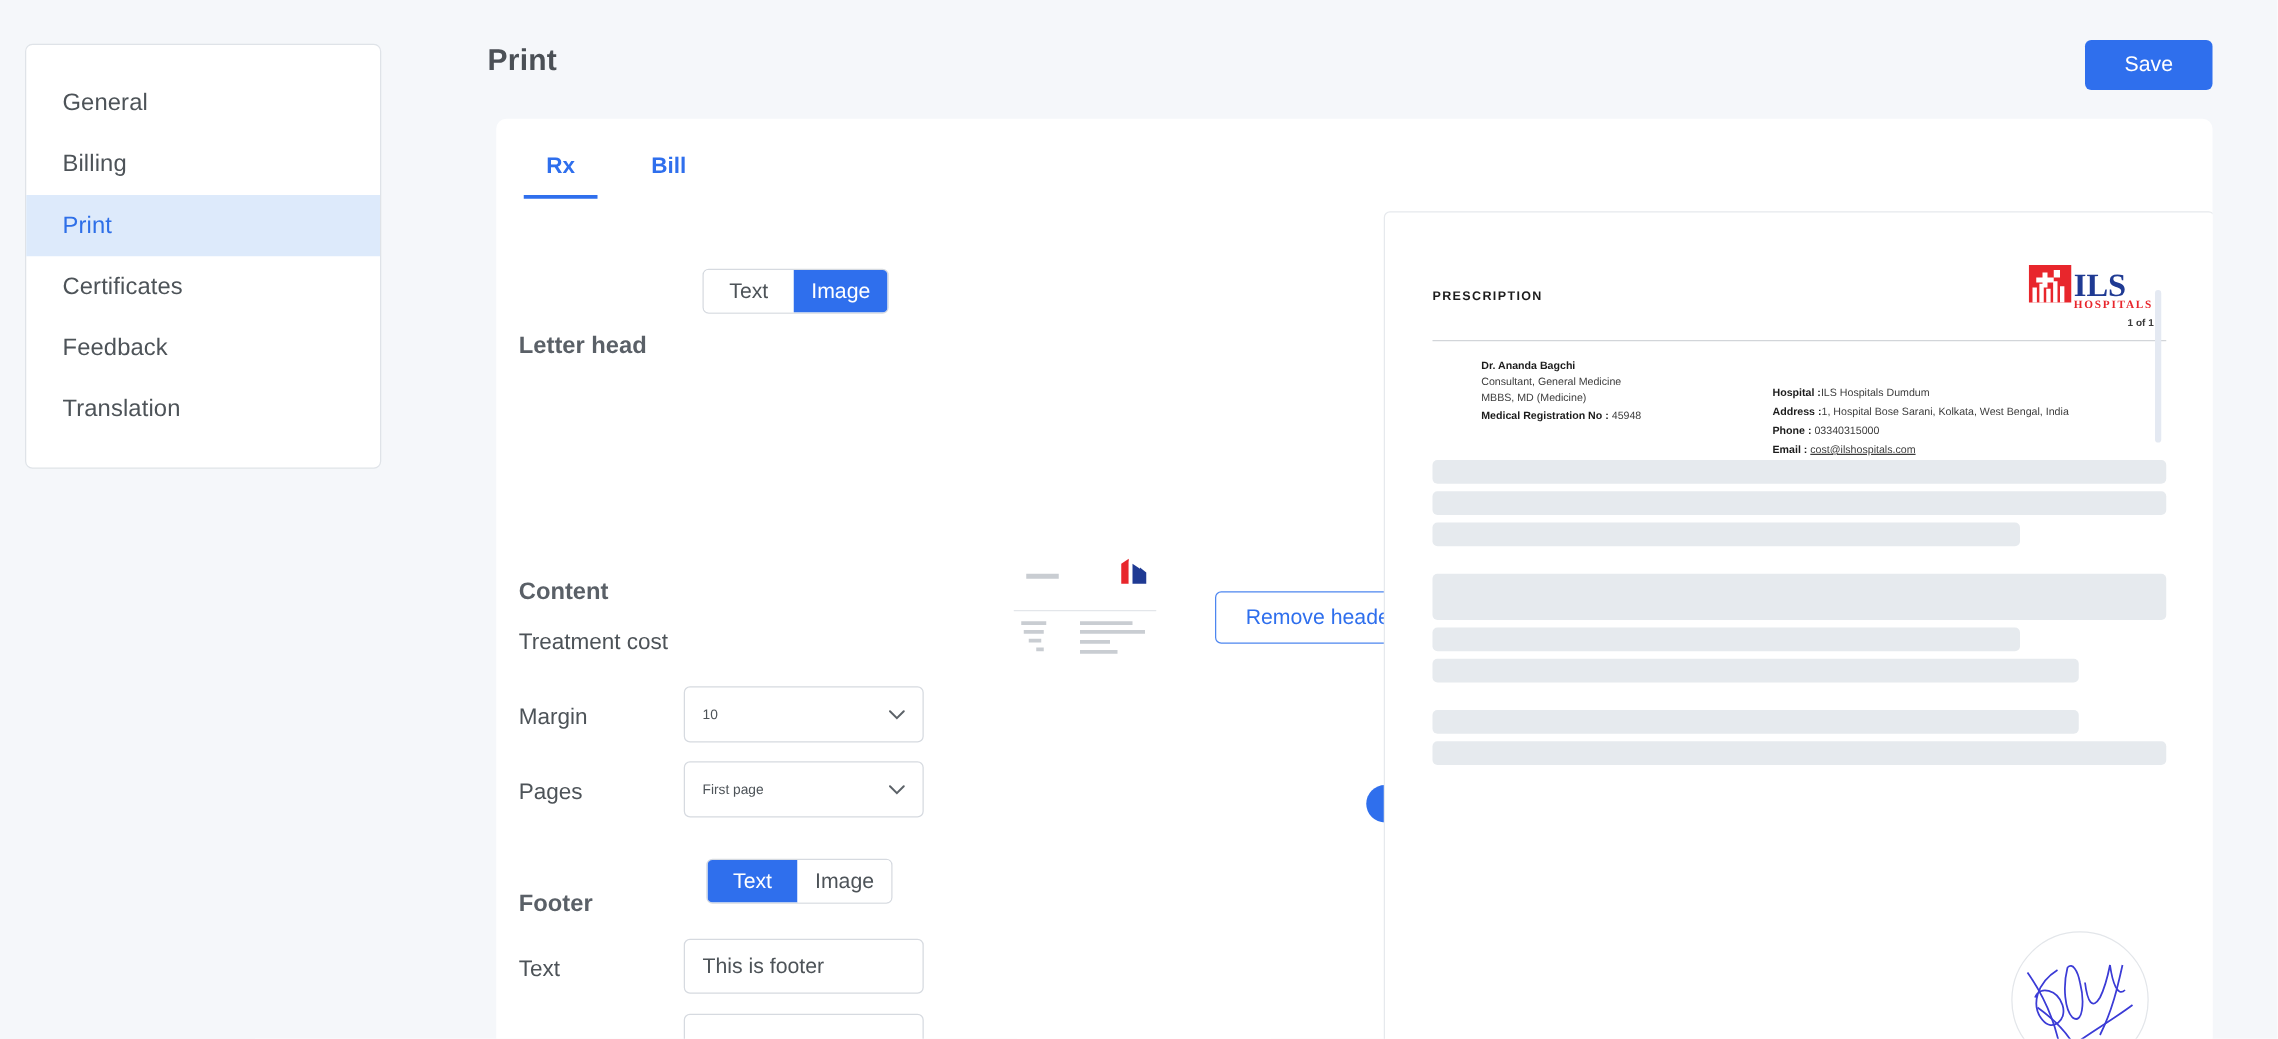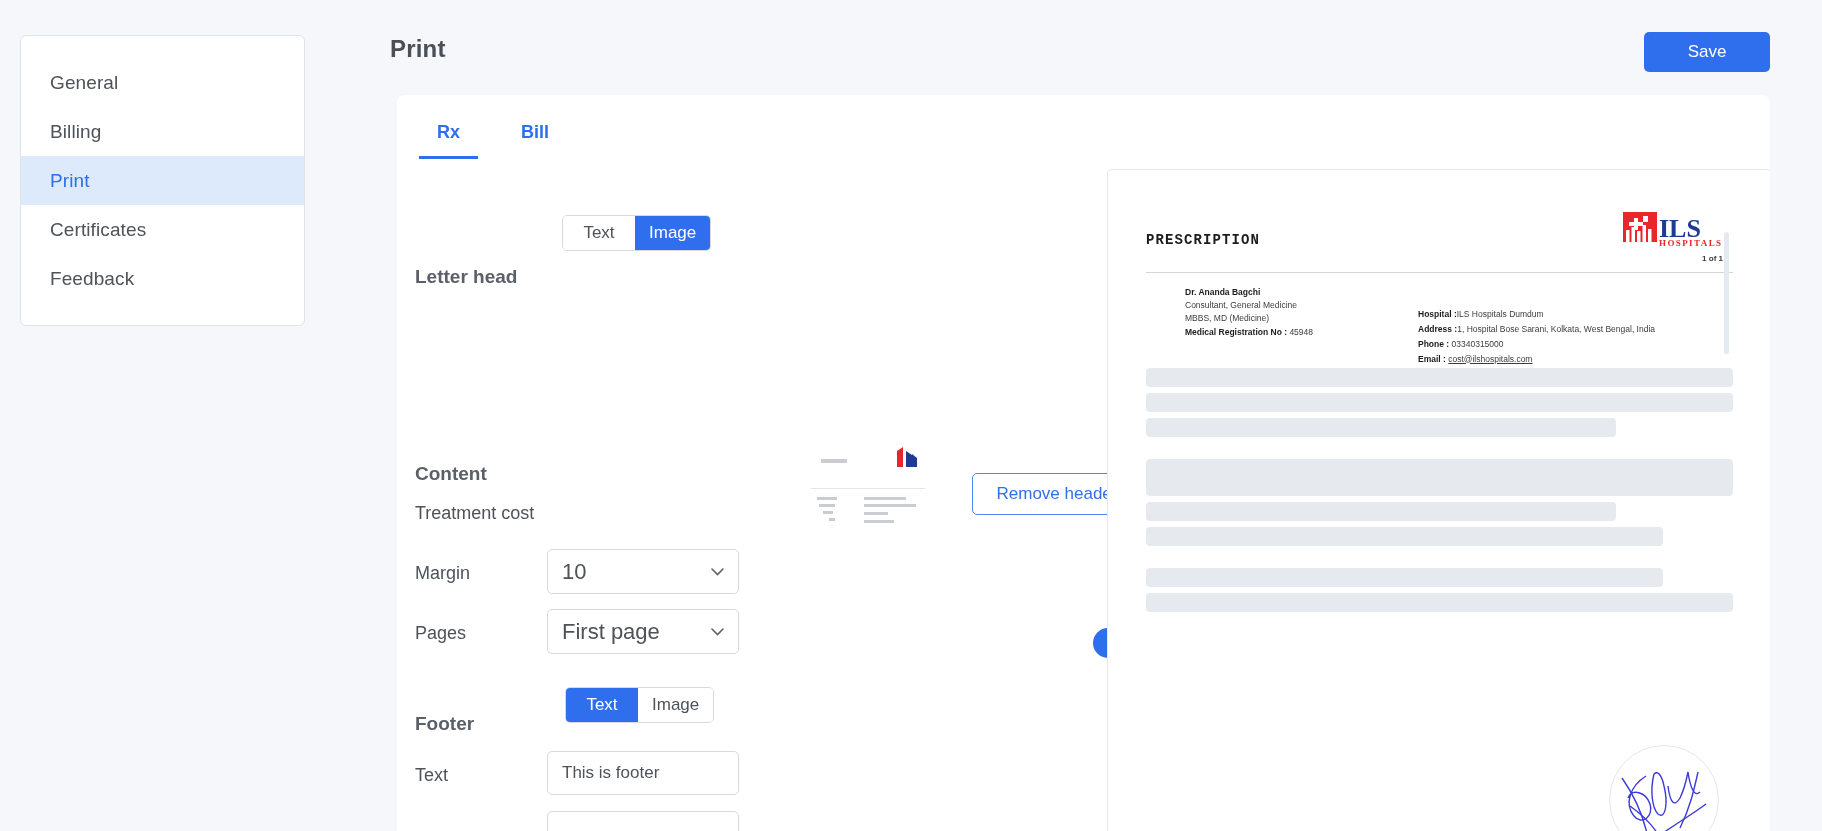--- a/index.html
+++ b/index.html
@@ -59,21 +59,21 @@
     top: 35px;
     font-size: 24px;
     font-weight: bold;
     color: #4b5056;
     letter-spacing: .2px;
   }
   #save-btn {
     position: absolute;
     right: 52px;
     top: 32px;
-    width: 126px;
+    width: 102px;
     height: 40px;
     background: #2f6fed;
     color: #ffffff;
     border: none;
     border-radius: 5px;
     font-size: 17px;
     font-family: "Liberation Sans", sans-serif;
     cursor: pointer;
   }
 
@@ -219,21 +219,21 @@
   .sel {
     position: absolute;
     width: 192px;
     height: 45px;
     border: 1px solid #d6dae0;
     border-radius: 5px;
     background: #ffffff;
     display: flex;
     align-items: center;
     padding: 0 14px;
-    font-size: 22px;
+    font-size: 11px;
     color: #4d5358;
     cursor: pointer;
   }
   .sel .chev {
     position: absolute;
     right: 14px;
     width: 13px; height: 8px;
   }
 
   
@@ -263,25 +263,24 @@
     background: #ffffff;
     border: 1px solid #e6e9ed;
     border-radius: 5px;
     overflow: hidden;
   }
   #pv-inner { position: absolute; inset: 0; }
 
   #pv-title {
     position: absolute;
     left: 38px; top: 62px;
-    font-size: 14px;
+    font-size: 10px;
     font-weight: bold;
     color: #1c1c1c;
     letter-spacing: 1.1px;
-    font-family: Liberation Mono, monospace;
   }
   #pv-logo {
     position: absolute;
     right: 48px; top: 40px;
     width: 100px; height: 40px;
   }
   #pv-pageno {
     position: absolute;
     right: 48px; top: 84px;
     font-size: 8px;
@@ -351,20 +350,23 @@
       <span>Billing</span>
     </div>
   <div class="side-item active">
       <span>Print</span>
     </div>
   <div class="side-item">
       <span>Certificates</span>
     </div>
   <div class="side-item">
       <span>Feedback</span>
+    </div>
+  <div class="side-item">
+      <span>Translation</span>
     </div>
 </div>
 
 <div id="main">
 
   <div id="topbar">
     <div id="page-title">Print</div>
     <button id="save-btn">Save</button>
   </div>
 

